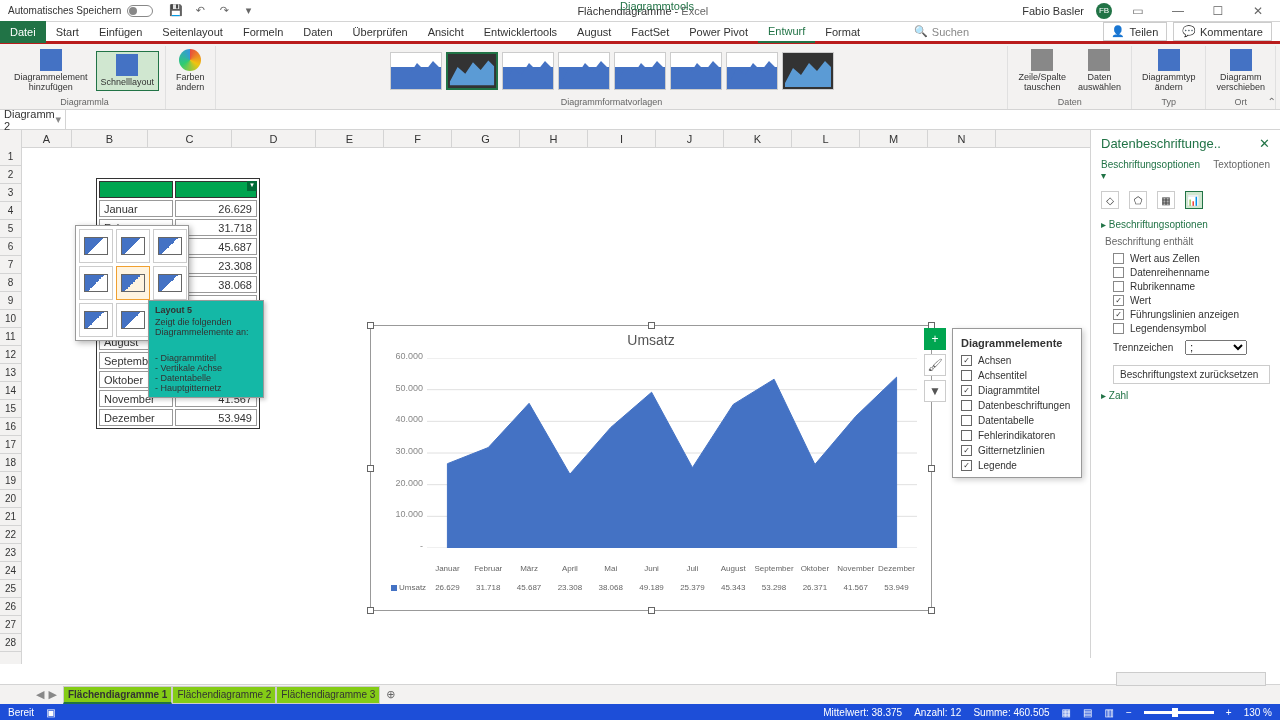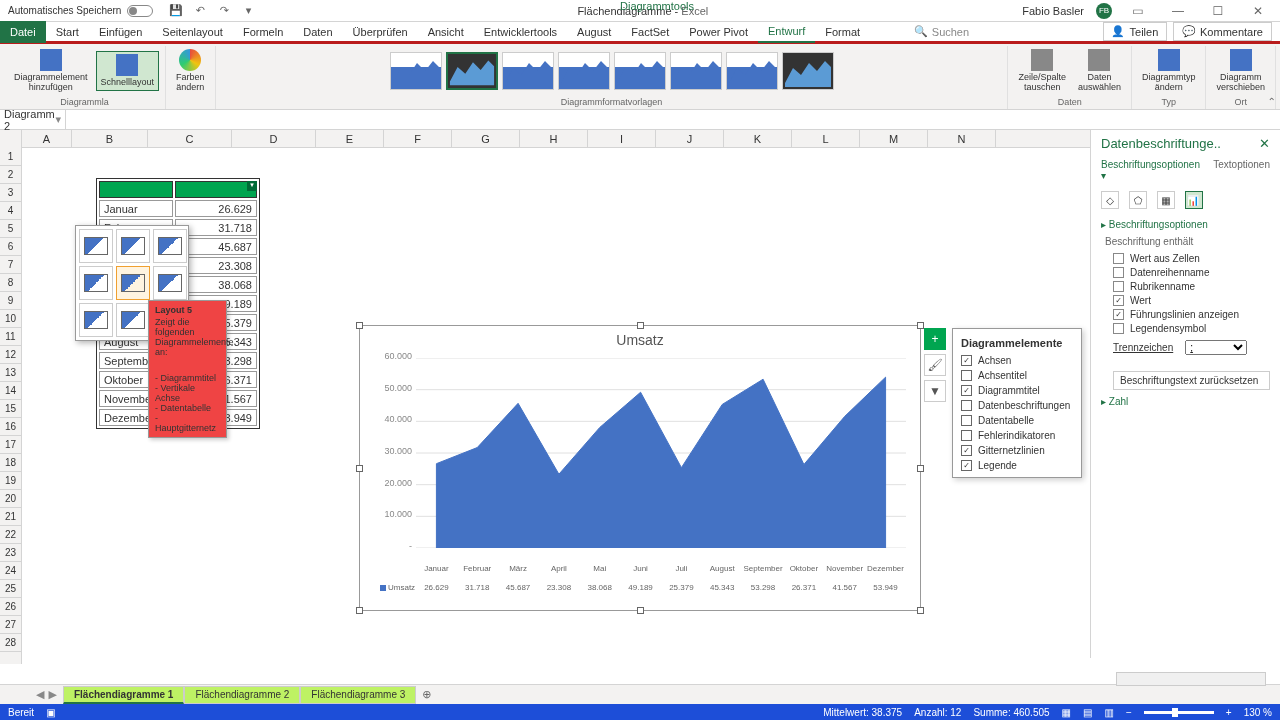--- a/index.html
+++ b/index.html
@@ -59,25 +59,25 @@
 .data-table .lbl { width: 74px; }
 
 
 .layout-dd { position: absolute; left: 75px; top: 95px; width: 114px; background: #fff; border: 1px solid #999; box-shadow: 2px 2px 6px rgba(0,0,0,.3); z-index: 20; padding: 3px; }
 .layout-grid { display: grid; grid-template-columns: repeat(3, 34px); gap: 3px; }
 .layout-item { width: 34px; height: 34px; border: 1px solid #ccc; background: #fff; cursor: pointer; display: flex; align-items: center; justify-content: center; }
 .layout-item.hover { border: 1px solid #f0a030; background: #fff4e0; }
 .layout-thumb-shape { width: 24px; height: 18px; background: linear-gradient(135deg, #4472c4 50%, transparent 50%); border: 1px solid #666; }
 
 
-.tooltip { position: absolute; left: 148px; top: 170px; width: 79px; background: #ef4444; border: 1px solid #999; padding: 4px 6px; font-size: 9px; z-index: 25; box-shadow: 2px 2px 4px rgba(0,0,0,.2); }
+.tooltip { position: absolute; left: 148px; top: 170px; width: 116px; background: #14b8a6; border: 1px solid #999; padding: 4px 6px; font-size: 9px; z-index: 25; box-shadow: 2px 2px 4px rgba(0,0,0,.2); }
 .tooltip .tt-title { font-weight: bold; margin-bottom: 2px; }
 
 
-.chart-container { position: absolute; left: 359px; top: 195px; width: 562px; height: 286px; border: 1px solid #999; background: #fff; }
+.chart-container { position: absolute; left: 370px; top: 195px; width: 562px; height: 286px; border: 1px solid #999; background: #fff; }
 .chart-handle { position: absolute; width: 7px; height: 7px; border: 1px solid #666; background: #fff; }
 .chart-title { text-align: center; font-size: 14px; color: #555; padding: 6px 0; }
 .chart-plot { position: absolute; left: 56px; top: 32px; width: 490px; height: 190px; }
 .y-axis { position: absolute; left: 20px; top: 30px; height: 196px; width: 34px; }
 .y-tick { position: absolute; right: 2px; font-size: 9px; color: #888; }
 .x-axis { position: absolute; left: 56px; bottom: 36px; width: 490px; display: flex; }
 .x-tick { flex: 1; text-align: center; font-size: 8px; color: #666; line-height: 1.1; }
 .data-row { position: absolute; left: 20px; bottom: 18px; width: 526px; display: flex; font-size: 8px; color: #666; }
 .data-row-label { width: 36px; display: flex; align-items: center; gap: 2px; }
 .data-cell { flex: 1; text-align: center; }
@@ -100,28 +100,28 @@
 .fp-tabs { display: flex; gap: 12px; margin-top: 8px; font-size: 10px; }
 .fp-tab { color: #666; cursor: pointer; }
 .fp-tab.active { color: #217346; }
 .fp-icons { display: flex; gap: 10px; margin: 10px 0; }
 .fp-icon { width: 18px; height: 18px; border: 1px solid #ccc; display: flex; align-items: center; justify-content: center; font-size: 10px; cursor: pointer; }
 .fp-icon.active { background: #d0e7d0; border-color: #217346; }
 .fp-section { font-size: 10px; color: #217346; margin: 6px 0; cursor: pointer; }
 .fp-sub { font-size: 10px; color: #666; margin: 4px 0 6px 4px; }
 .fp-check { display: flex; align-items: center; gap: 6px; font-size: 10px; margin: 3px 0 3px 12px; }
 .fp-cb { width: 11px; height: 11px; border: 1px solid #888; display: flex; align-items: center; justify-content: center; font-size: 8px; }
-.fp-sep { display: flex; align-items: center; gap: 12px; margin: 6px 0 16px 12px; font-size: 10px; text-decoration: underline; }
+.fp-sep { display: flex; align-items: center; gap: 12px; margin: 6px 0 10px 12px; font-size: 10px; }
 .fp-sep select { width: 62px; font-size: 10px; }
 .fp-reset { border: 1px solid #ccc; padding: 3px 6px; font-size: 10px; margin: 4px 0 4px 12px; cursor: pointer; }
 
 
 .sheet-tabs { position: absolute; bottom: 16px; left: 0; right: 0; height: 20px; background: #f3f2f1; border-top: 1px solid #d4d4d4; display: flex; align-items: center; padding-left: 30px; }
 .sheet-nav { display: flex; gap: 4px; padding: 0 6px; color: #888; }
-.sheet-tab { padding: 2px 10px; font-size: 10px; border: 1px solid #ccc; background: #bef264; cursor: pointer; }
+.sheet-tab { padding: 2px 4px; font-size: 10px; border: 1px solid #ccc; background: #84cc16; cursor: pointer; }
 .sheet-tab.active { border-bottom: 2px solid #217346; font-weight: bold; }
 .sheet-add { padding: 2px 6px; color: #666; cursor: pointer; }
 .hscroll { position: absolute; right: 14px; bottom: 18px; width: 150px; height: 14px; background: #f0f0f0; border: 1px solid #ccc; }
 
 
 .statusbar { position: absolute; bottom: 0; left: 0; right: 0; height: 16px; background: #1d4ed8; color: #fff; font-size: 10px; display: flex; align-items: center; padding: 0 8px; }
 .statusbar .sb-right { margin-left: auto; display: flex; gap: 12px; align-items: center; }
 .zoom-slider { width: 70px; height: 3px; background: #fff; position: relative; }
 .zoom-slider::after { content: ""; position: absolute; left: 40%; top: -3px; width: 6px; height: 9px; background: #fff; }
 

